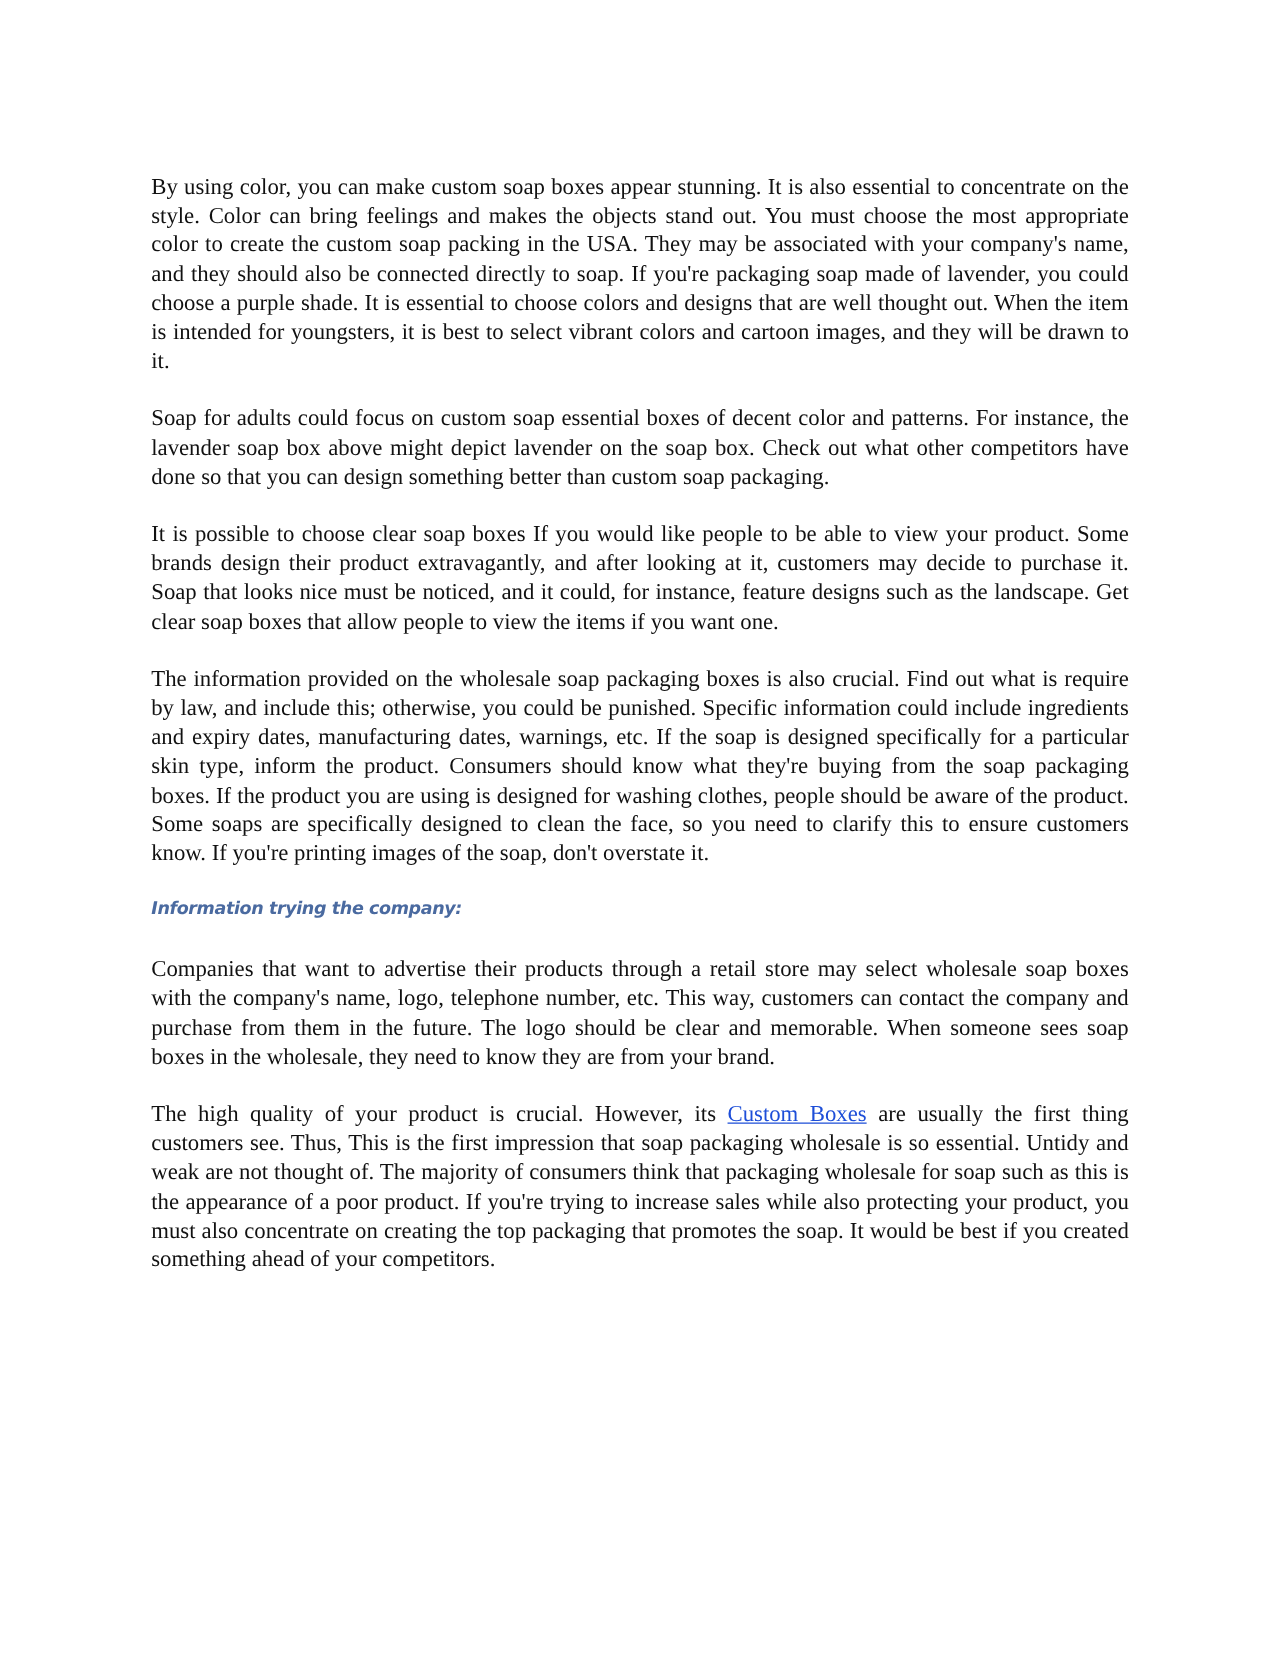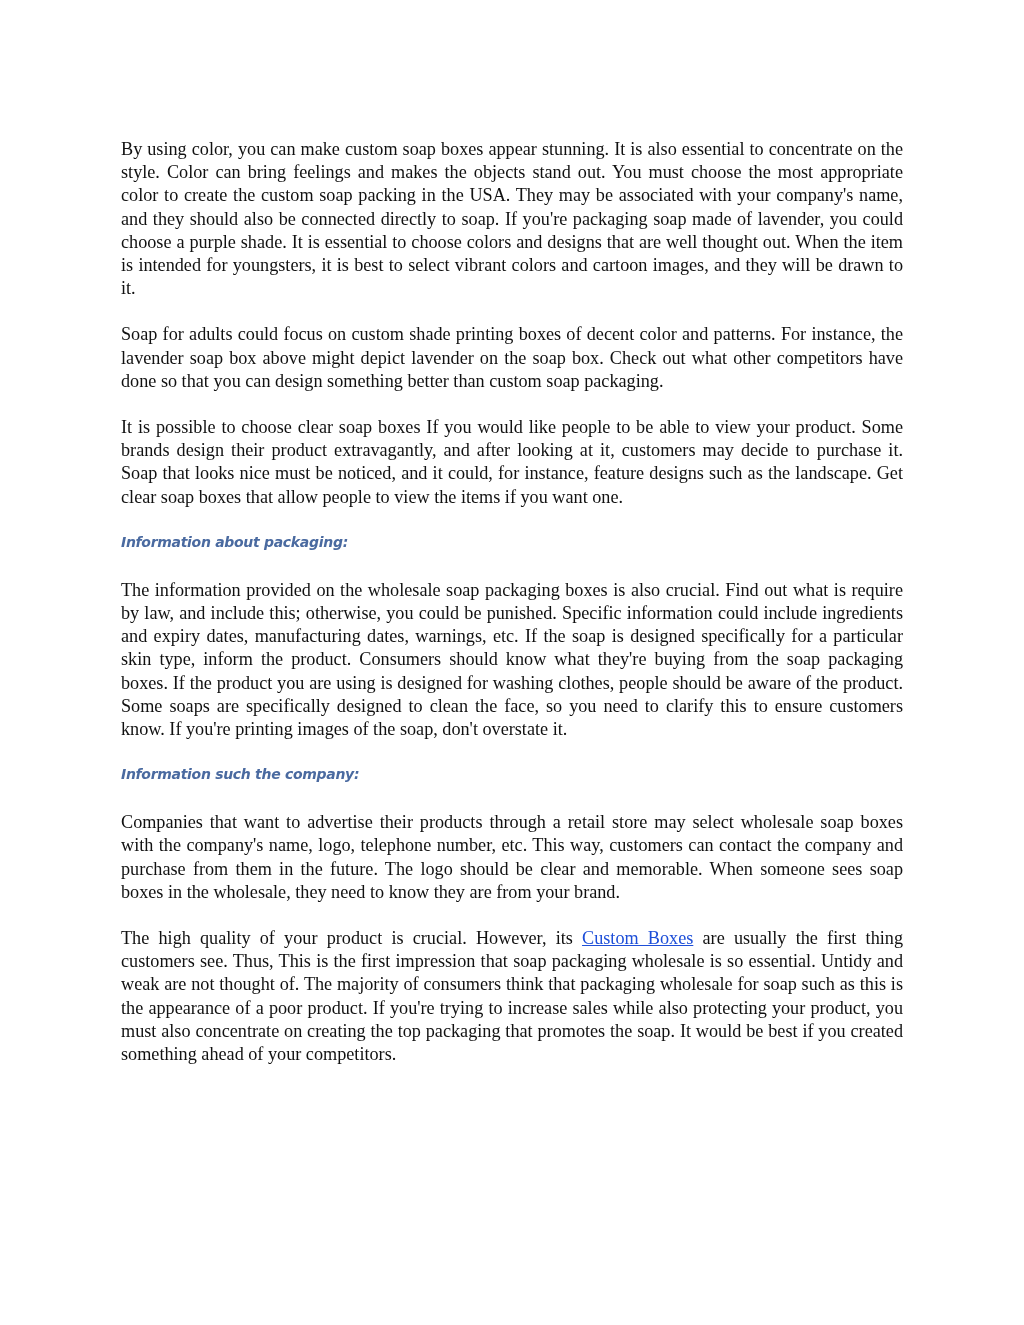--- a/index.html
+++ b/index.html
@@ -43,23 +43,22 @@
       color: #1d4ed8;
       text-decoration: underline;
       cursor: pointer;
     }
   </style>
 </head>
 <body>
 
 <div class="page">
   <p class="para">By using color, you can make custom soap boxes appear stunning. It is also essential to concentrate on the style. Color can bring feelings and makes the objects stand out. You must choose the most appropriate color to create the custom soap packing in the USA. They may be associated with your company's name, and they should also be connected directly to soap. If you're packaging soap made of lavender, you could choose a purple shade. It is essential to choose colors and designs that are well thought out. When the item is intended for youngsters, it is best to select vibrant colors and cartoon images, and they will be drawn to it.</p>
-  <p class="para">Soap for adults could focus on custom shade printing boxes of decent color and patterns. For instance, the lavender soap box above might depict lavender on the soap box. Check out what other competitors have done so that you can design something better than custom soap packaging.</p>
+  <p class="para">Soap for adults could focus on custom soap essential boxes of decent color and patterns. For instance, the lavender soap box above might depict lavender on the soap box. Check out what other competitors have done so that you can design something better than custom soap packaging.</p>
   <p class="para">It is possible to choose clear soap boxes If you would like people to be able to view your product. Some brands design their product extravagantly, and after looking at it, customers may decide to purchase it. Soap that looks nice must be noticed, and it could, for instance, feature designs such as the landscape. Get clear soap boxes that allow people to view the items if you want one.</p>
 
-  <h3 class="heading">Information about packaging:</h3>
   <p class="para">The information provided on the wholesale soap packaging boxes is also crucial. Find out what is require by law, and include this; otherwise, you could be punished. Specific information could include ingredients and expiry dates, manufacturing dates, warnings, etc. If the soap is designed specifically for a particular skin type, inform the product. Consumers should know what they're buying from the soap packaging boxes. If the product you are using is designed for washing clothes, people should be aware of the product. Some soaps are specifically designed to clean the face, so you need to clarify this to ensure customers know. If you're printing images of the soap, don't overstate it.</p>
 
-  <h3 class="heading">Information such the company:</h3>
+  <h3 class="heading">Information trying the company:</h3>
   <p class="para">Companies that want to advertise their products through a retail store may select wholesale soap boxes with the company's name, logo, telephone number, etc. This way, customers can contact the company and purchase from them in the future. The logo should be clear and memorable. When someone sees soap boxes in the wholesale, they need to know they are from your brand.</p>
 
   <p class="para"><span>The high quality of your product is crucial. However, its </span><a class="link">Custom Boxes</a><span> are usually the first thing customers see. Thus, This is the first impression that soap packaging wholesale is so essential. Untidy and weak are not thought of. The majority of consumers think that packaging wholesale for soap such as this is the appearance of a poor product. If you're trying to increase sales while also protecting your product, you must also concentrate on creating the top packaging that promotes the soap. It would be best if you created something ahead of your competitors.</span></p>
 </div>
 
 </body></html>

